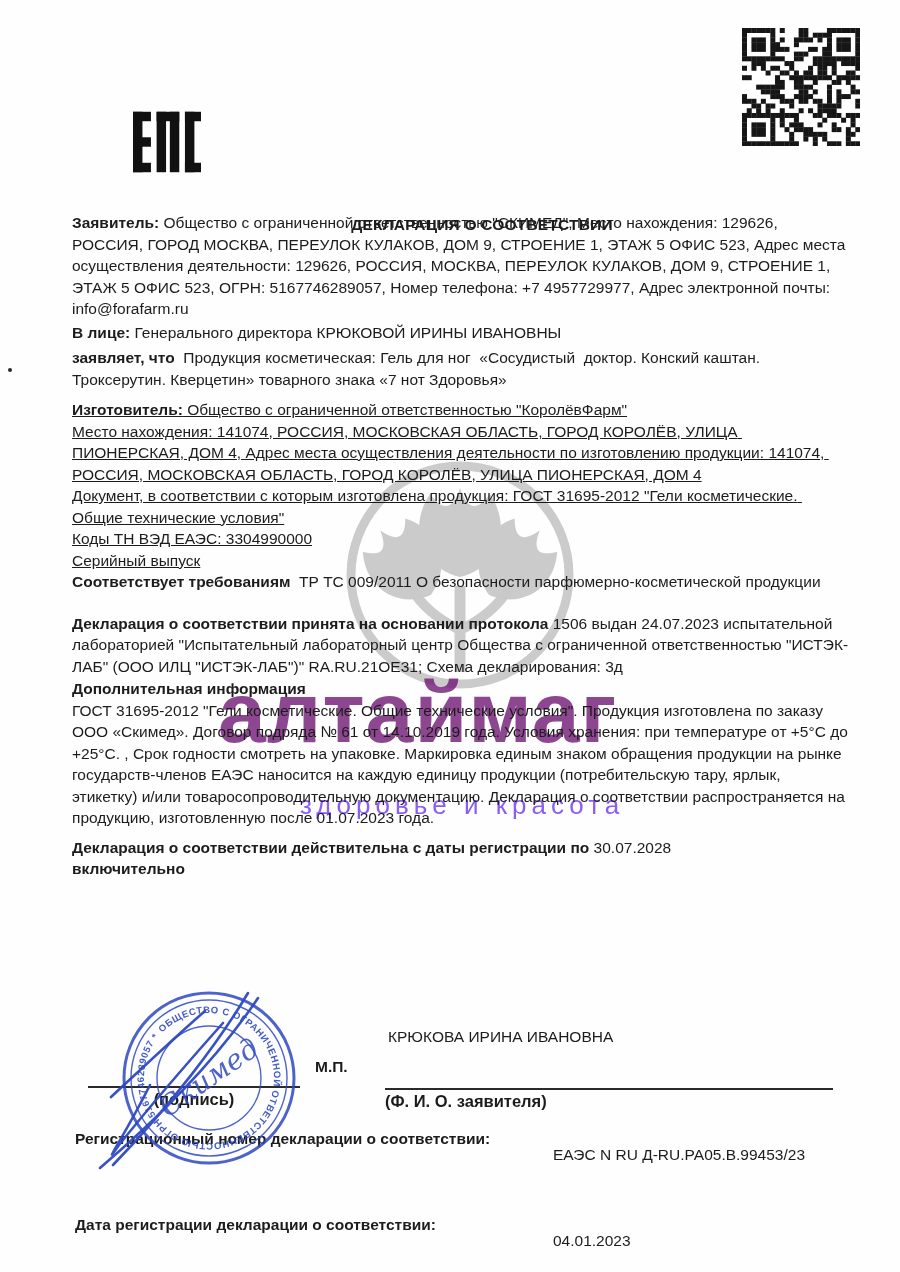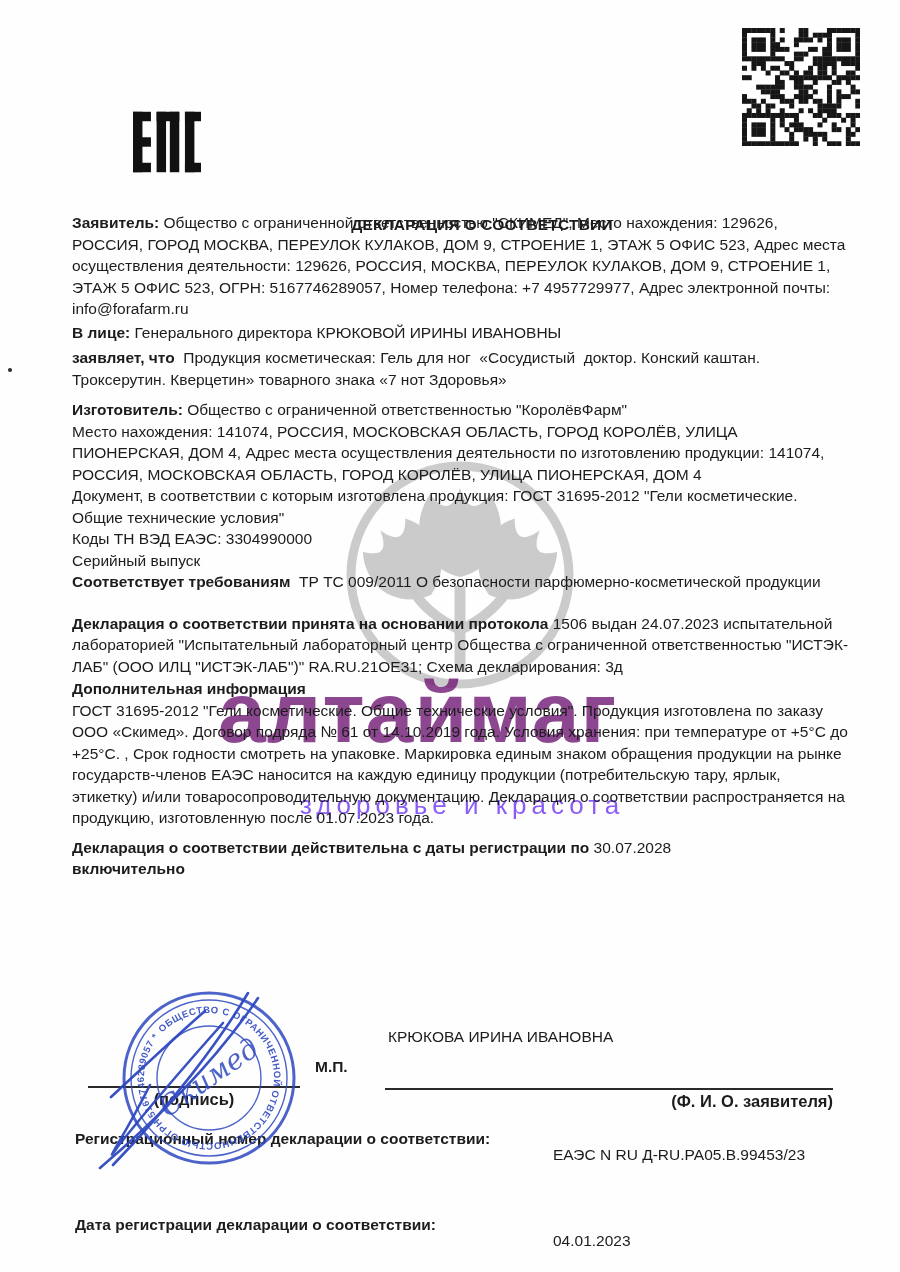--- a/index.html
+++ b/index.html
@@ -11,21 +11,21 @@
        font-weight:bold;font-size:15.5px;letter-spacing:.2px;z-index:2;}
   .hdr1{top:144px;}
   .hdr2{top:173px;margin-top:43px;}
 
   
   .content{position:absolute;left:72px;top:212px;width:778px;z-index:2;}
   .para{margin:0;font-size:15.5px;line-height:21.5px;white-space:pre-wrap;}
   .para b{font-weight:bold;}
   .p2{margin-top:2px;}
   .p3{margin-top:4px;}
-  .p4{margin-top:9px;}
+  .p4{margin-top:9px;text-decoration:underline;}
   .p5{margin-top:0px;}
   .p6{margin-top:20px;}
   .p7{margin-top:1px;}
   .p8{margin-top:8px;}
 
   
   .wm-tree{position:absolute;left:343px;top:458px;z-index:1;}
   .wm-brand{position:absolute;left:218px;top:663px;z-index:1;
             font-size:86px;font-weight:bold;color:#701a75;opacity:.8;letter-spacing:1px;}
   .wm-tagline{position:absolute;left:300px;top:790px;z-index:1;
@@ -38,21 +38,21 @@
                 background:#2a2a2a;border-radius:50%;z-index:2;}
 
   
   .sig-line{position:absolute;height:0;border-top:2px solid #2a2a2a;z-index:2;}
   .line-left{left:88px;top:1086px;width:212px;}
   .line-right{left:385px;top:1088px;width:448px;}
   .mp{position:absolute;left:315px;top:1058px;font-size:15.5px;font-weight:bold;z-index:2;}
   .fio-name{position:absolute;left:388px;top:1028px;font-size:15.5px;z-index:2;}
   .cap-sign{position:absolute;left:88px;top:1090px;width:212px;text-align:center;
             font-size:16.5px;font-weight:bold;z-index:2;}
-  .cap-fio{position:absolute;left:385px;top:1092px;width:448px;text-align:right;
+  .cap-fio{position:absolute;left:385px;top:1092px;width:448px;text-align:left;
            font-size:16.5px;font-weight:bold;z-index:2;}
   .reg-label{position:absolute;left:75px;font-size:15.5px;font-weight:bold;z-index:2;}
   .reg-value{position:absolute;left:553px;font-size:15.5px;z-index:2;margin-top:16px;}
   .row1{top:1130px;}
   .row2{top:1216px;}
 
   .stamp{position:absolute;left:55px;top:975px;z-index:3;}
 </style>
 </head>
 <body>

